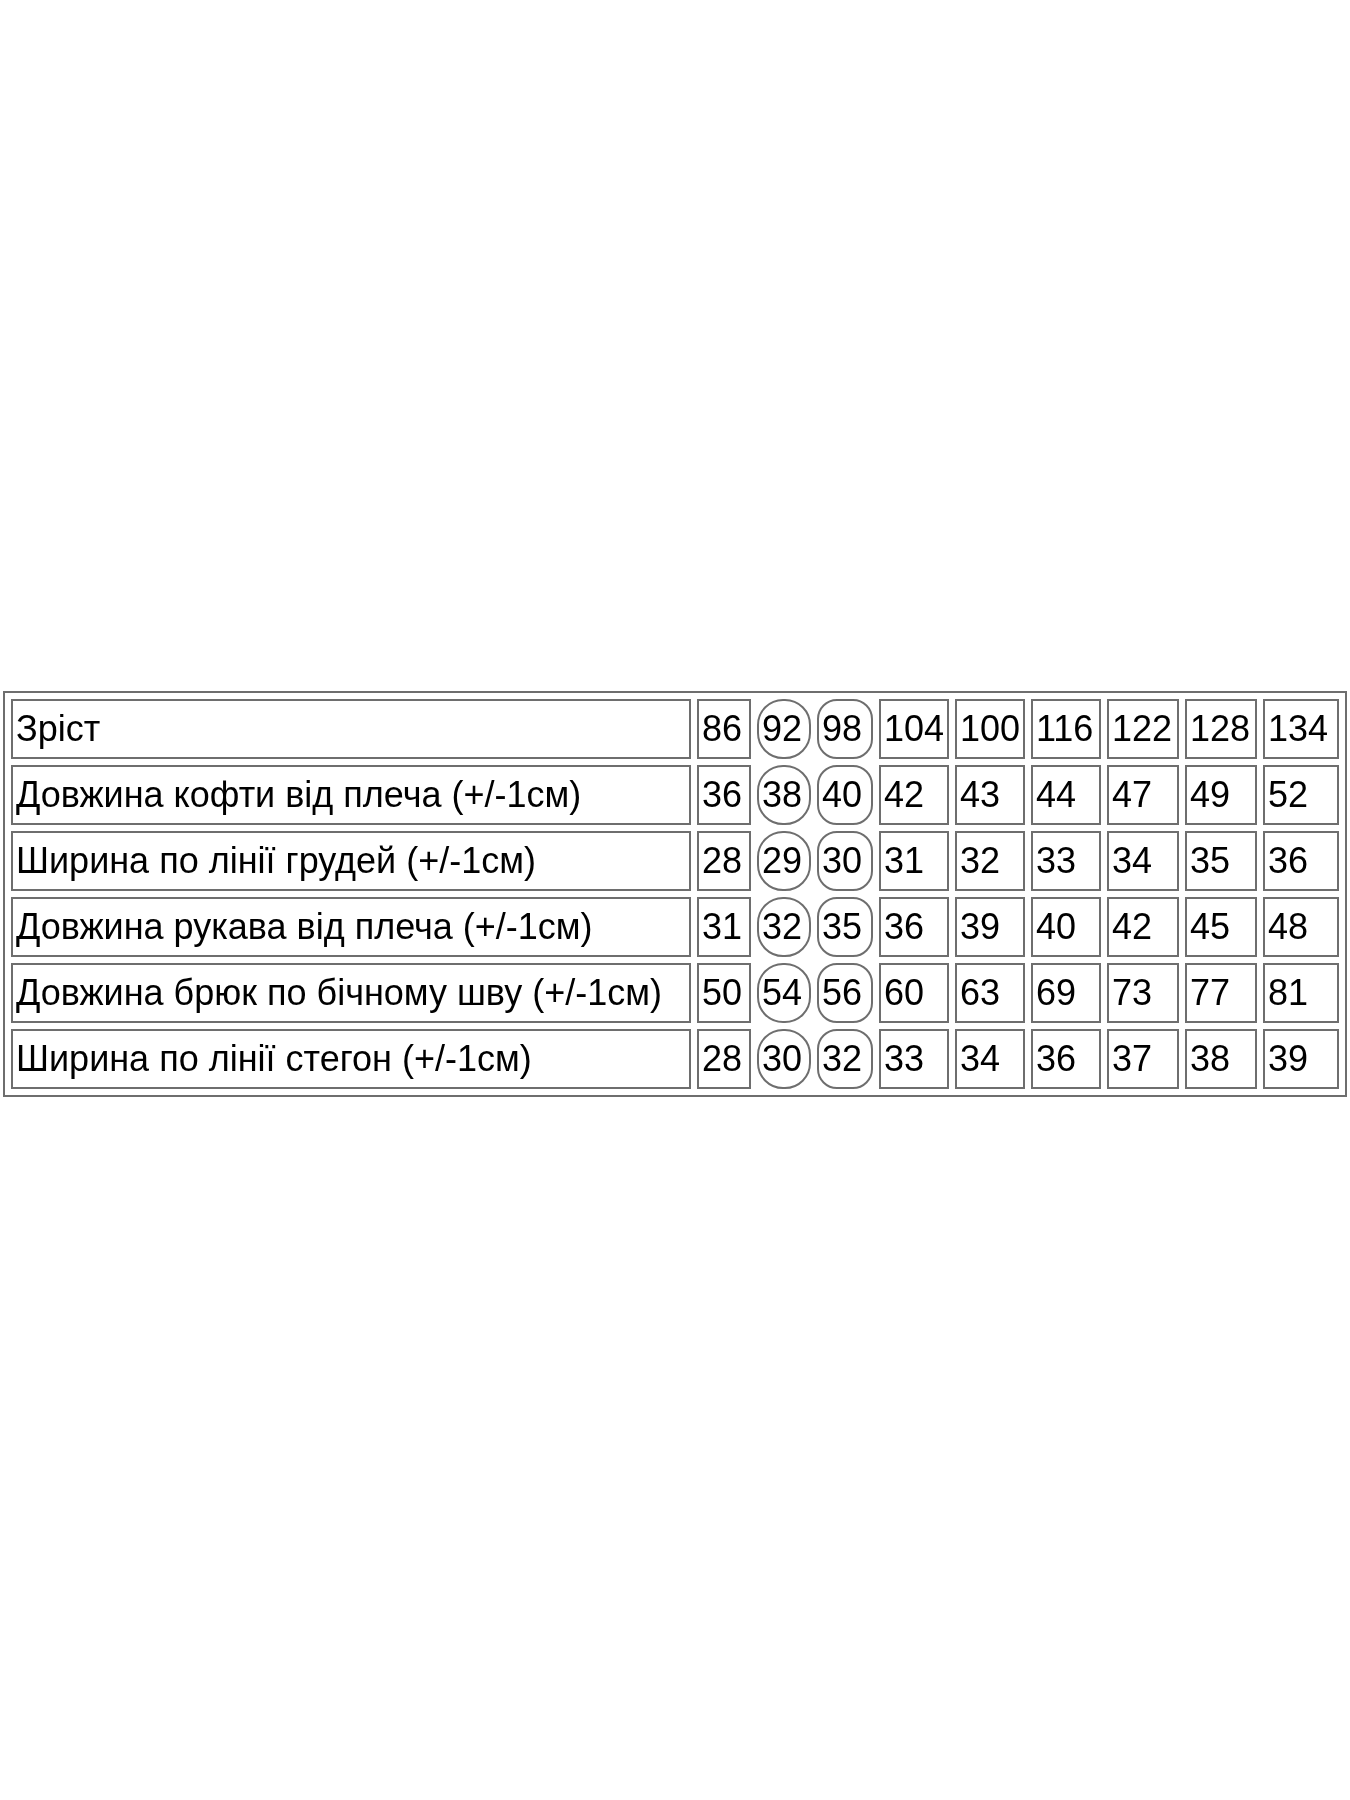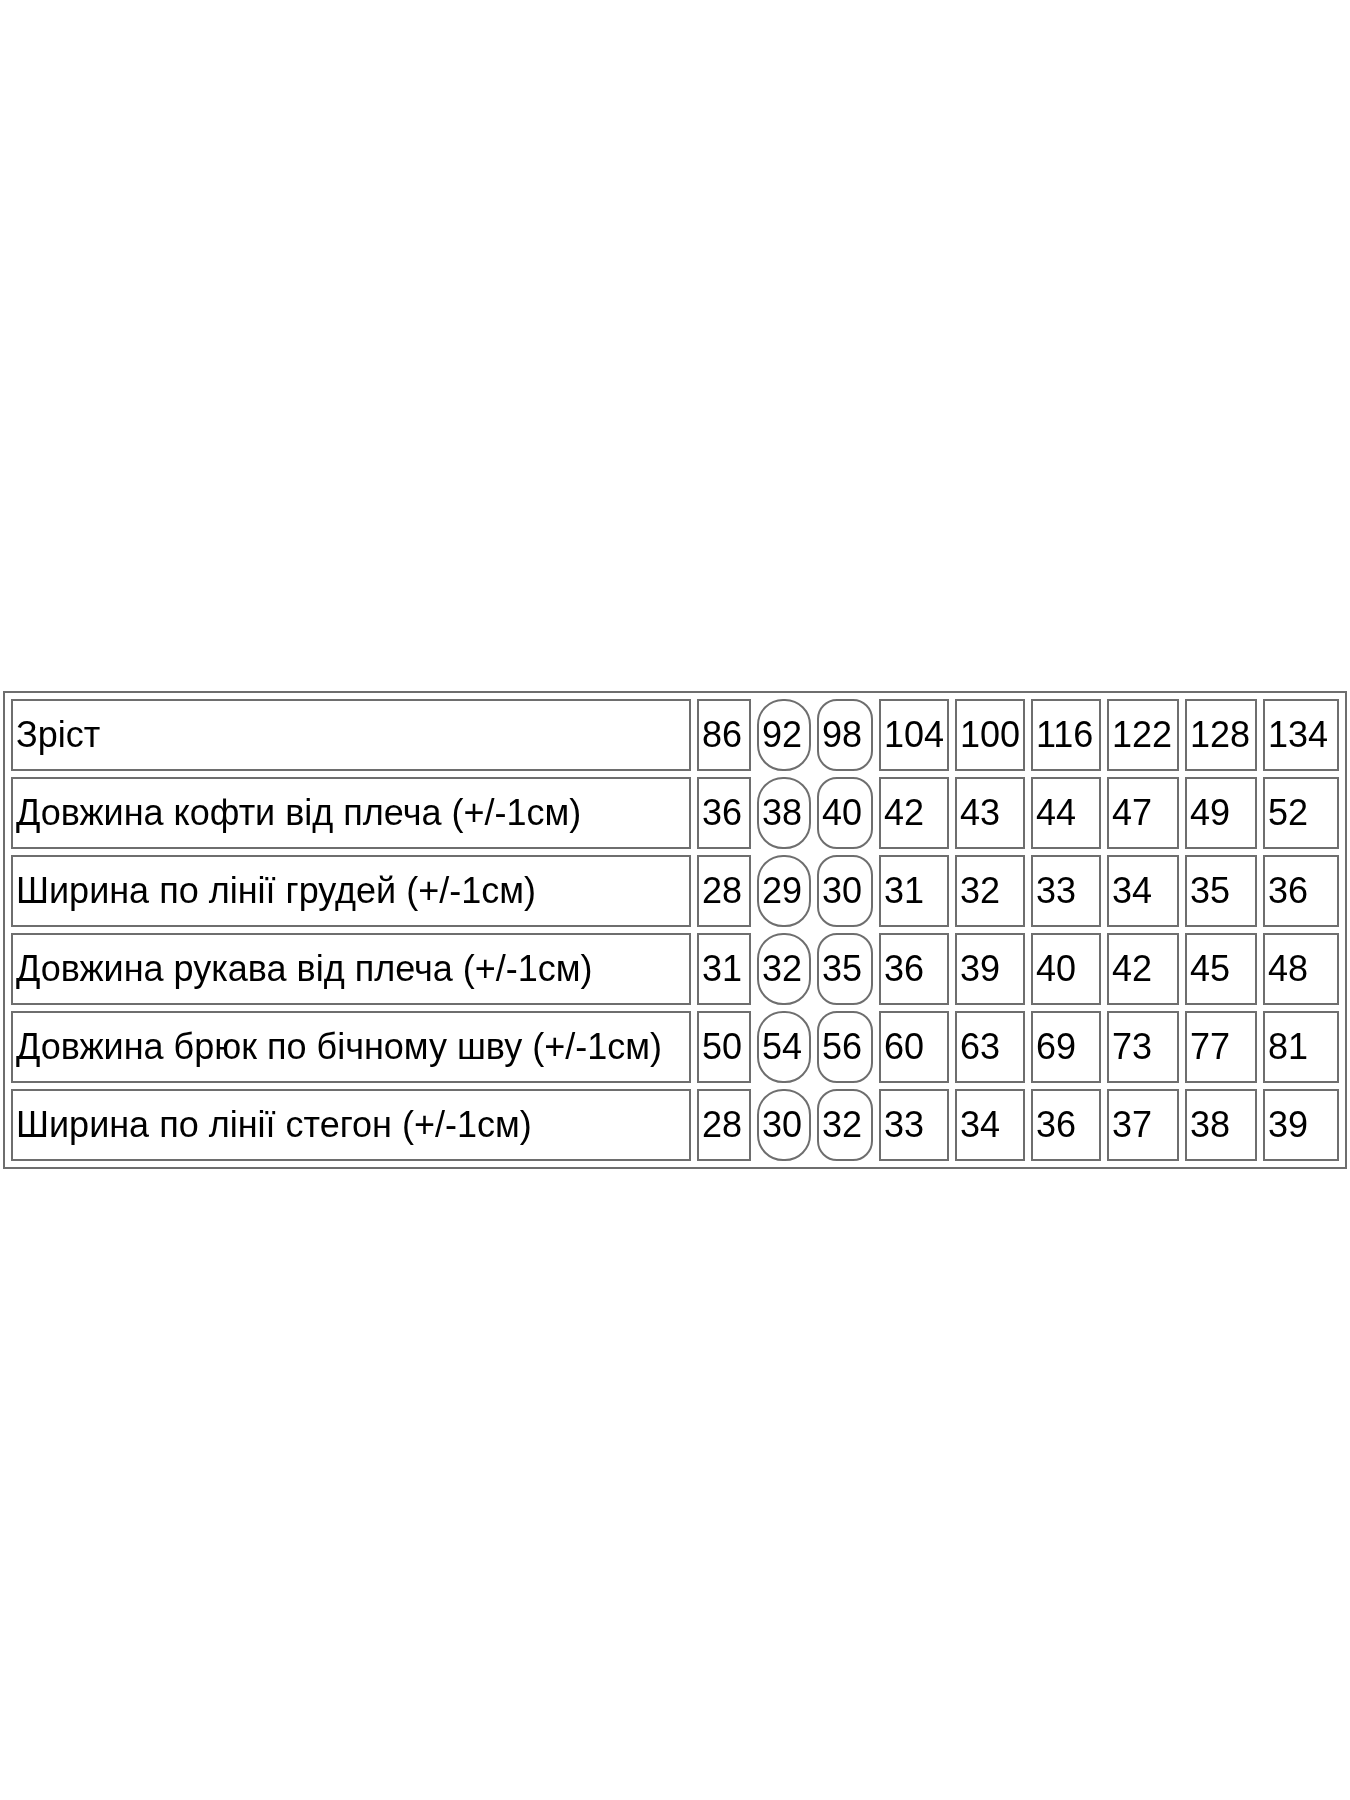--- a/index.html
+++ b/index.html
@@ -22,21 +22,21 @@
     width: 1344px;
     table-layout: fixed;
     border-collapse: separate;
     border-spacing: 6px;
     border: 2px solid #6e6e6e;
     background: #ffffff;
   }
   table.size-table td {
     box-sizing: border-box;
     border: 2px solid #6e6e6e;
-    height: 72px;
+    height: 60px;
     padding: 0 3px;
     font-size: 36px;
     line-height: 1;
     color: #000000;
     text-align: left;
     vertical-align: middle;
     white-space: nowrap;
     overflow: hidden;
     background: #ffffff;
   }

